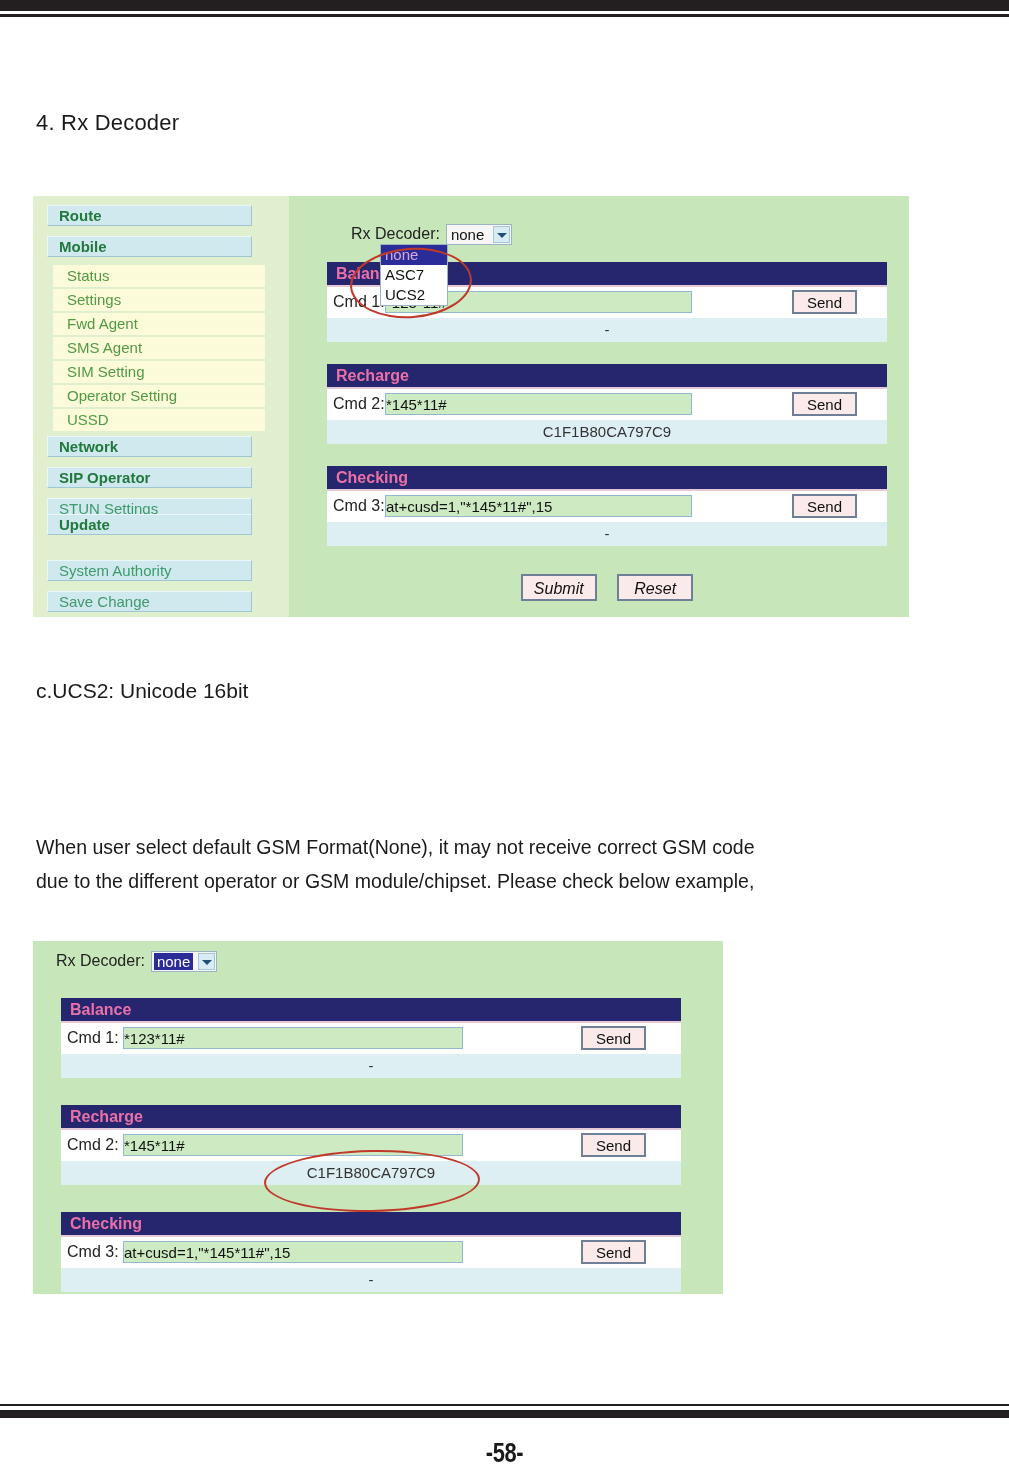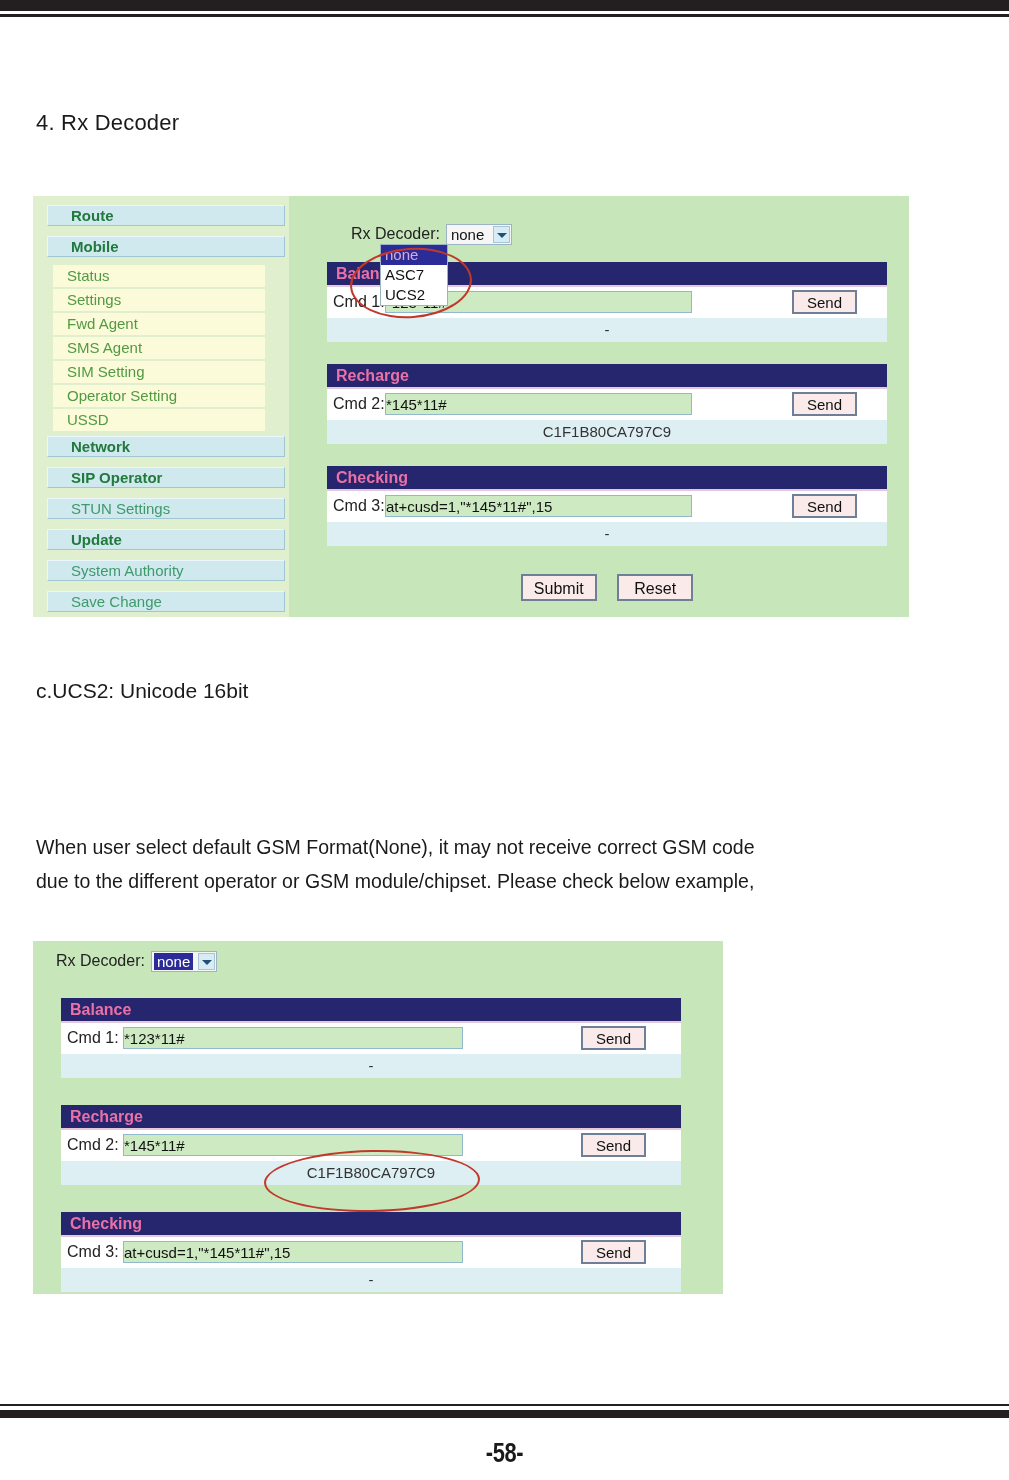--- a/index.html
+++ b/index.html
@@ -92,24 +92,24 @@
   
   .sidebar {
     position: absolute;
     left: 0; top: 0;
     width: 256px; height: 100%;
     background: #dff0cd;
   }
   .nav-main, .nav-sub {
     position: absolute;
     left: 14px;
-    width: 238px;
+    width: 205px;
     height: 21px;
     line-height: 20px;
-    padding-left: 23px;
+    padding-left: 11px;
     box-sizing: border-box;
     font-size: 15px;
     white-space: nowrap;
     overflow: hidden;
   }
   .nav-main {
     background: #cfe9f0;
     color: #1d7a3a;
     font-weight: bold;
     border-top: 1px solid #eaf7fb;
@@ -325,21 +325,21 @@
     <div class="nav-sub" style="top:69px">Status</div>
     <div class="nav-sub" style="top:93px">Settings</div>
     <div class="nav-sub" style="top:117px">Fwd Agent</div>
     <div class="nav-sub" style="top:141px">SMS Agent</div>
     <div class="nav-sub" style="top:165px">SIM Setting</div>
     <div class="nav-sub" style="top:189px">Operator Setting</div>
     <div class="nav-sub" style="top:213px">USSD</div>
     <div class="nav-main" style="top:240px">Network</div>
     <div class="nav-main" style="top:271px">SIP Operator</div>
     <div class="nav-main plain" style="top:302px">STUN Settings</div>
-    <div class="nav-main" style="top:333px">Update</div>
+    <div class="nav-main" style="top:318px">Update</div>
     <div class="nav-main plain" style="top:364px">System Authority</div>
     <div class="nav-main plain" style="top:395px">Save Change</div>
   </div>
 
   <div class="content">
 
     <div class="rxrow">
       <span class="rx-label">Rx Decoder:</span><span class="select-box"><span class="sel-text">none</span><span class="sel-arrow"></span></span>
     </div>
 
@@ -372,21 +372,21 @@
     <div class="panel" style="left:38px; top:270px; width:560px;">
       <div class="panel-title">Checking</div>
       <div class="panel-row">
         <span class="cmd-label">Cmd 3:</span>
         <span class="cmd-input" style="left:58px; width:307px;">at+cusd=1,"*145*11#",15</span>
         <span class="send-btn" style="left:465px;">Send</span>
       </div>
       <div class="panel-result">-</div>
     </div>
 
-    <div class="action-row" style="left:38px; top:378px; width:560px;">
+    <div class="action-row" style="left:38px; top:378px; width:560px;font-style:italic;">
       <span class="action-btn">Submit</span>
       <span class="action-btn">Reset</span>
     </div>
 
   </div>
 </div>
 
 <div class="annot-ellipse" id="ellipse-1"></div>
 
 <div class="defs">

